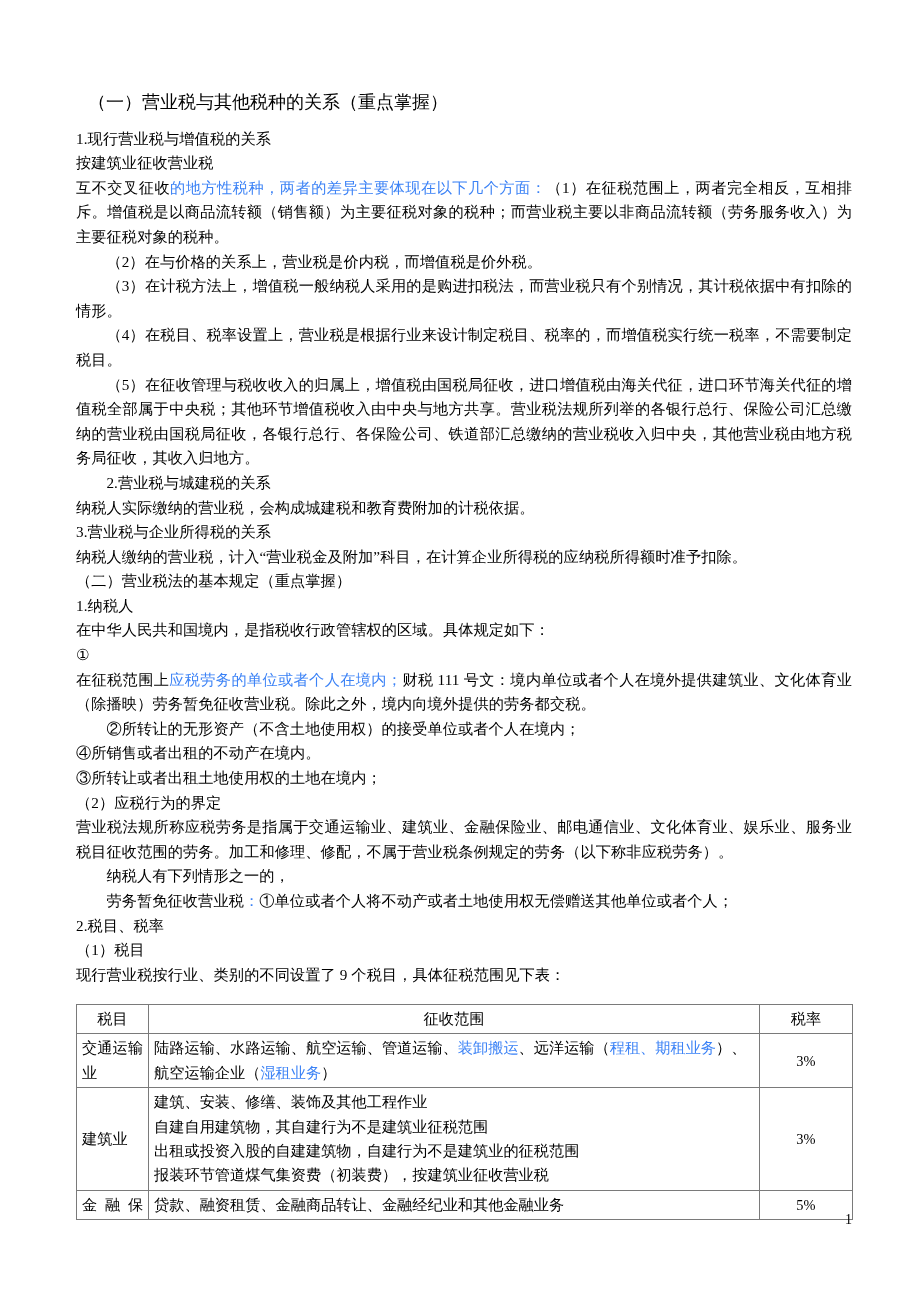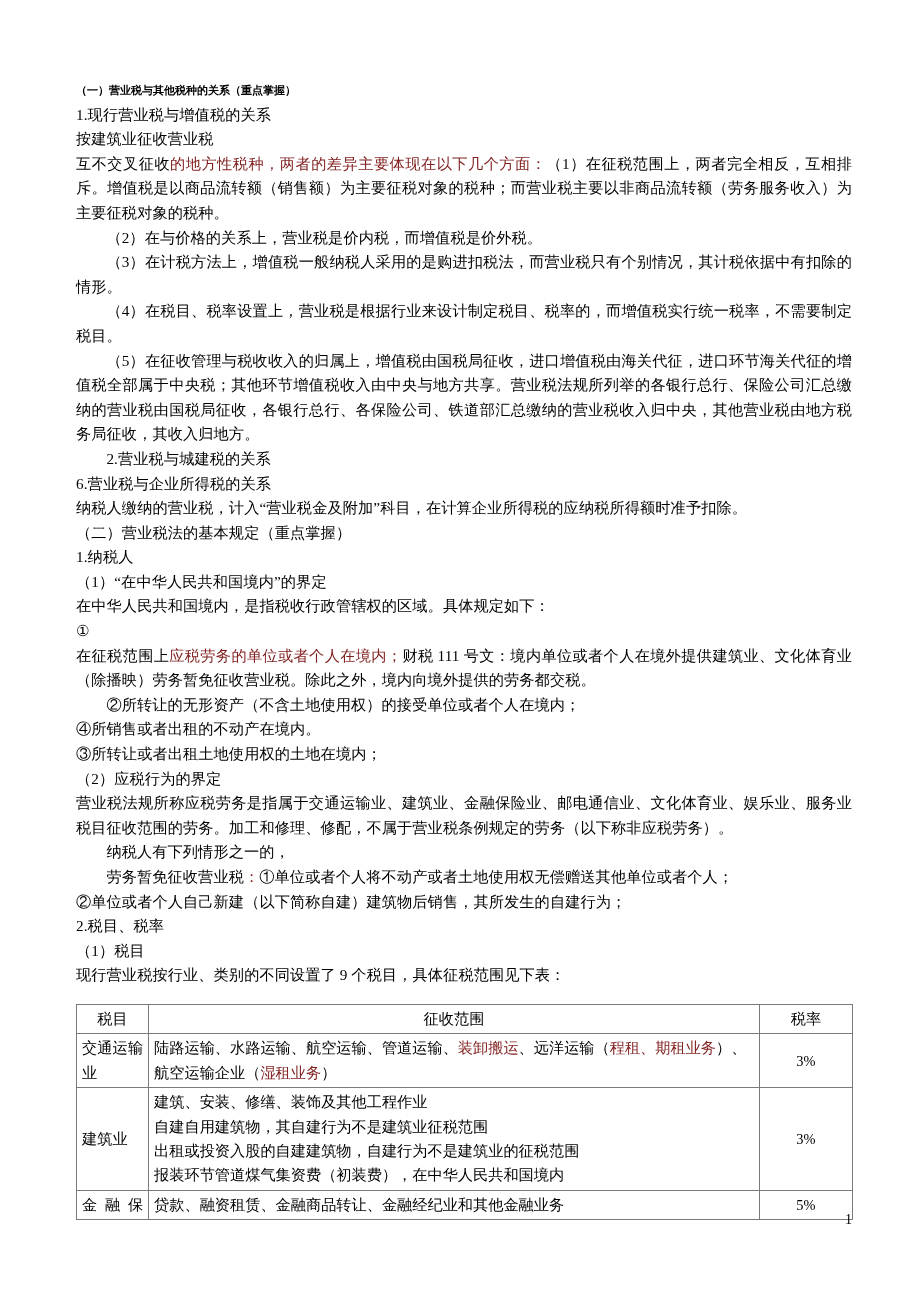--- a/index.html
+++ b/index.html
@@ -33,27 +33,27 @@
     line-height: 24.6px;
     text-align: justify;
     text-justify: inter-ideograph;
     margin: 0;
     letter-spacing: 0.1px;
     white-space: normal;
   }
   .ln.indent { text-indent: 2em; }
   .ln.hang { text-indent: 0; }
   .title {
-    font-weight: bold;
-    font-size: 11px;
+    font-weight: normal;
+    font-size: 18px;
     line-height: 24.6px;
-    margin: 0;
+    margin: 12px;
     text-indent: 0;
   }
-  .red { color: #7f1d1d; }
+  .red { color: #3b82f6; }
 
   
   table.taxtable {
     position: absolute;
     left: 76px;
     top: 1004px;
     width: 777px;
     border-collapse: collapse;
     table-layout: fixed;
     font-size: 15.2px;
@@ -105,30 +105,30 @@
     <p class="ln indent">（2）在与价格的关系上，营业税是价内税，而增值税是价外税。</p>
 
     <p class="ln indent">（3）在计税方法上，增值税一般纳税人采用的是购进扣税法，而营业税只有个别情况，其计税依据中有扣除的情形。</p>
 
     <p class="ln indent">（4）在税目、税率设置上，营业税是根据行业来设计制定税目、税率的，而增值税实行统一税率，不需要制定税目。</p>
 
     <p class="ln indent">（5）在征收管理与税收收入的归属上，增值税由国税局征收，进口增值税由海关代征，进口环节海关代征的增值税全部属于中央税；其他环节增值税收入由中央与地方共享。营业税法规所列举的各银行总行、保险公司汇总缴纳的营业税由国税局征收，各银行总行、各保险公司、铁道部汇总缴纳的营业税收入归中央，其他营业税由地方税务局征收，其收入归地方。</p>
 
     <p class="ln indent">2.营业税与城建税的关系</p>
 
-
-    <p class="ln hang">6.营业税与企业所得税的关系</p>
+    <p class="ln hang">纳税人实际缴纳的营业税，会构成城建税和教育费附加的计税依据。</p>
+
+    <p class="ln hang">3.营业税与企业所得税的关系</p>
 
     <p class="ln hang">纳税人缴纳的营业税，计入“营业税金及附加”科目，在计算企业所得税的应纳税所得额时准予扣除。</p>
 
     <p class="ln hang">（二）营业税法的基本规定（重点掌握）</p>
 
     <p class="ln hang">1.纳税人</p>
 
-    <p class="ln hang">（1）“在中华人民共和国境内”的界定</p>
 
     <p class="ln hang">在中华人民共和国境内，是指税收行政管辖权的区域。具体规定如下：</p>
 
     <p class="ln hang">①</p>
 
     <p class="ln hang"><span>在征税范围上</span><span class="red">应税劳务的单位或者个人在境内；</span><span>财税 111 号文：境内单位或者个人在境外提供建筑业、文化体育业（除播映）劳务暂免征收营业税。除此之外，境内向境外提供的劳务都交税。</span></p>
 
     <p class="ln indent">②所转让的无形资产（不含土地使用权）的接受单位或者个人在境内；</p>
 
     <p class="ln hang">④所销售或者出租的不动产在境内。</p>
@@ -136,21 +136,20 @@
     <p class="ln hang">③所转让或者出租土地使用权的土地在境内；</p>
 
     <p class="ln hang">（2）应税行为的界定</p>
 
     <p class="ln hang">营业税法规所称应税劳务是指属于交通运输业、建筑业、金融保险业、邮电通信业、文化体育业、娱乐业、服务业税目征收范围的劳务。加工和修理、修配，不属于营业税条例规定的劳务（以下称非应税劳务）。</p>
 
     <p class="ln indent">纳税人有下列情形之一的，</p>
 
     <p class="ln indent"><span>劳务暂免征收营业税</span><span class="red">：</span><span>①单位或者个人将不动产或者土地使用权无偿赠送其他单位或者个人；</span></p>
 
-    <p class="ln hang">②单位或者个人自己新建（以下简称自建）建筑物后销售，其所发生的自建行为；</p>
 
     <p class="ln hang">2.税目、税率</p>
 
     <p class="ln hang">（1）税目</p>
 
     <p class="ln hang">现行营业税按行业、类别的不同设置了 9 个税目，具体征税范围见下表：</p>
 
     <p class="ln hang"></p>
 
   </div>
@@ -175,21 +174,21 @@
         </td>
         <td class="rate">3%</td>
       </tr>
 
       <tr>
         <td class="cell-center">建筑业</td>
         <td class="cell-left">
           <span class="scope-line">建筑、安装、修缮、装饰及其他工程作业</span>
           <span class="scope-line">自建自用建筑物，其自建行为不是建筑业征税范围</span>
           <span class="scope-line">出租或投资入股的自建建筑物，自建行为不是建筑业的征税范围</span>
-          <span class="scope-line">报装环节管道煤气集资费（初装费），在中华人民共和国境内</span>
+          <span class="scope-line">报装环节管道煤气集资费（初装费），按建筑业征收营业税</span>
         </td>
         <td class="rate">3%</td>
       </tr>
 
       <tr>
         <td class="just-spread">金融保</td>
         <td class="cell-left">
           <span class="scope-line">贷款、融资租赁、金融商品转让、金融经纪业和其他金融业务</span>
         </td>
         <td class="rate">5%</td>

